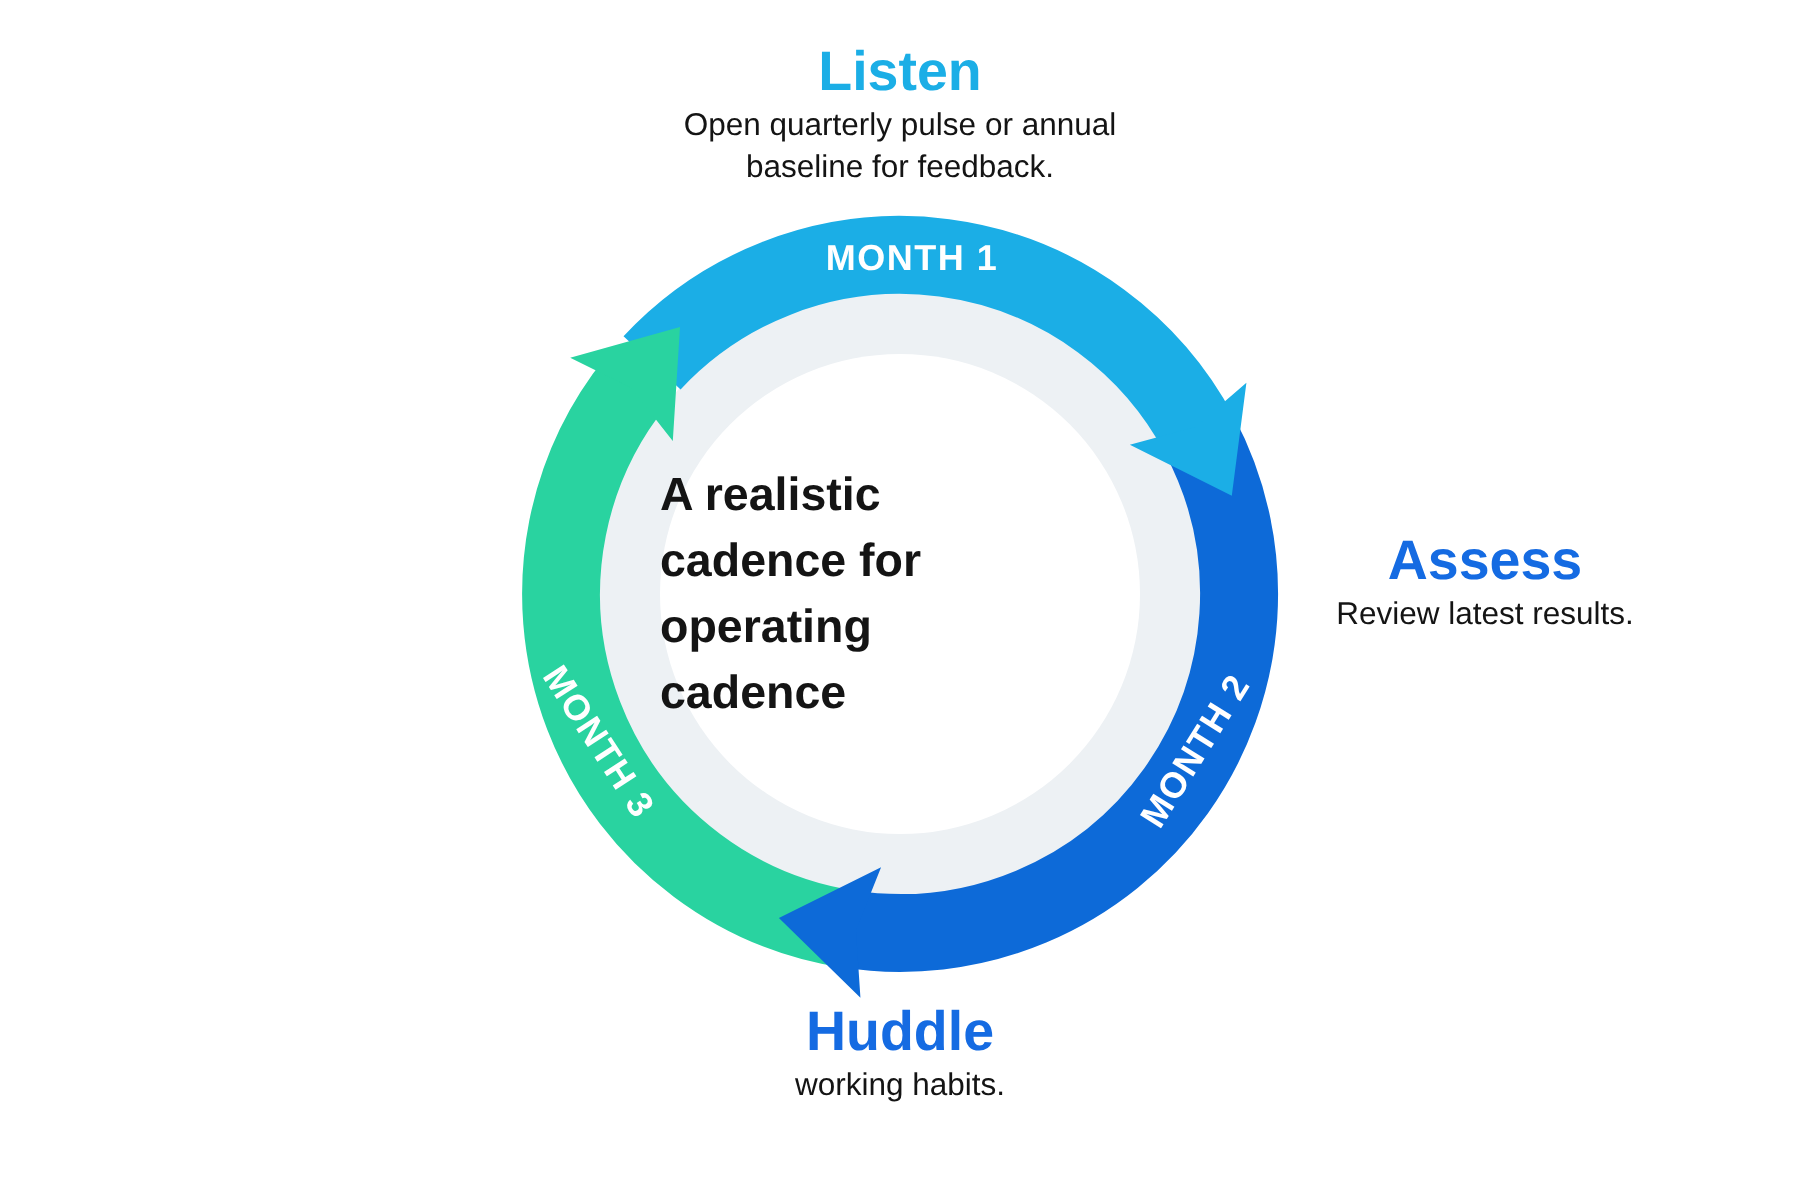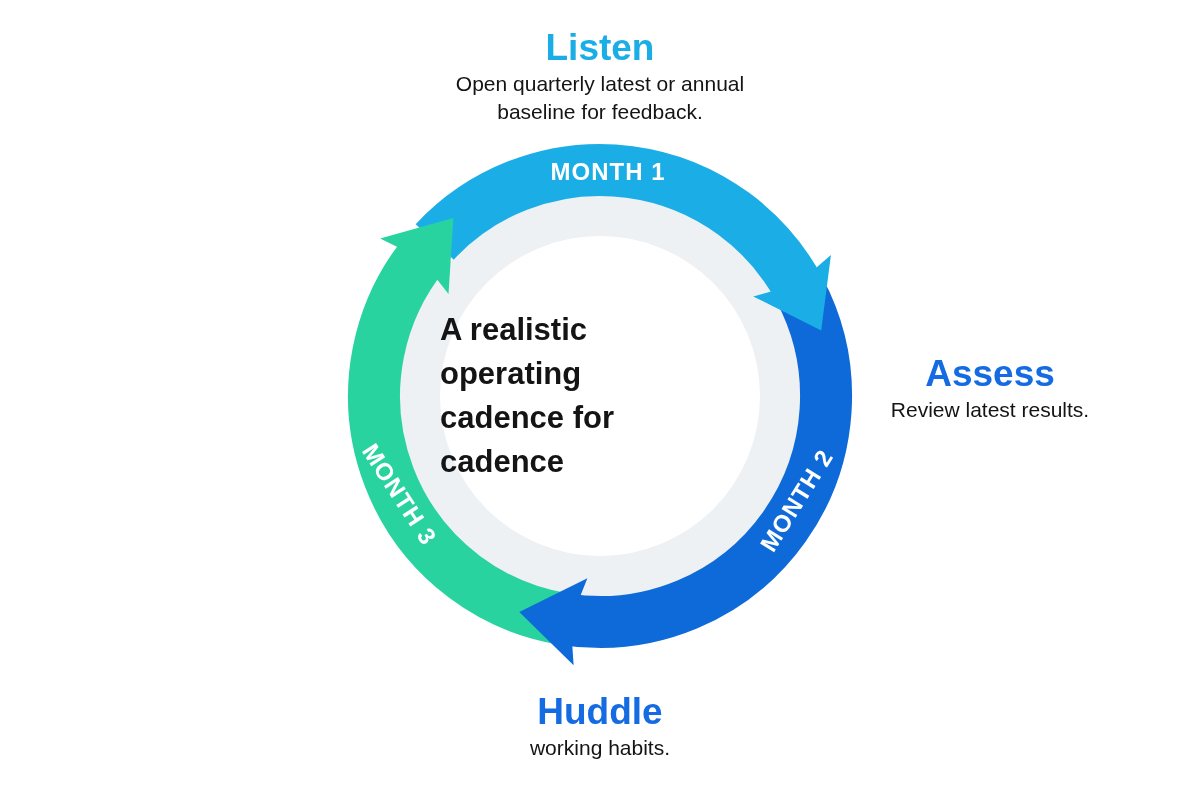--- a/index.html
+++ b/index.html
@@ -43,21 +43,21 @@
   .stage-desc {
     font-size: 21px;
     line-height: 28px;
     color: #141414;
   }
   .h-cyan  { color: #1BAEE6; }
   .h-blue  { color: #156BE2; }
   .h-green { color: #29D3A0; }
   .stage-listen { left: 400px; top: 26px;  width: 400px; }
   .stage-assess { left: 830px; top: 352px; width: 320px; }
-  .stage-huddle { left: 420px; top: 666px; width: 360px; margin-top: 24px; }
+  .stage-huddle { left: 420px; top: 666px; width: 360px; }
   .stage-act    { left: 46px;  top: 352px; width: 320px; }
   .center-title {
     position: absolute;
     left: 440px;
     top: 308px;
     width: 320px;
     font-weight: bold;
     font-size: 31px;
     line-height: 44px;
     color: #141414;
@@ -81,29 +81,29 @@
     <polygon points="-6,0 -16,-44 46,0 -16,44" transform="translate(564.7 619.2) rotate(189)" fill="#0D6AD8"></polygon>
     <polygon points="-6,0 -16,-44 46,0 -16,44" transform="translate(424.4 253.8) rotate(309)" fill="#29D3A0"></polygon>
 
     <text x="608" y="180" text-anchor="middle" class="month-label">MONTH 1</text>
     <text x="796" y="509" text-anchor="middle" class="month-label" transform="rotate(-58 796 500)">MONTH 2</text>
     <text x="400" y="503" text-anchor="middle" class="month-label" transform="rotate(57 400 494)">MONTH 3</text>
   </svg>
 
   <div class="center-title">
     <div>A realistic</div>
+    <div>cadence for</div>
     <div>operating</div>
-    <div>cadence for</div>
     <div>cadence</div>
   </div>
 
   <div class="stage stage-listen">
     <div class="stage-heading h-cyan">Listen</div>
     <div class="stage-desc">
-      <div>Open quarterly latest or annual</div>
+      <div>Open quarterly pulse or annual</div>
       <div>baseline for feedback.</div>
     </div>
   </div>
 
   <div class="stage stage-assess">
     <div class="stage-heading h-blue">Assess</div>
     <div class="stage-desc">
       <div>Review latest results.</div>
     </div>
   </div>

